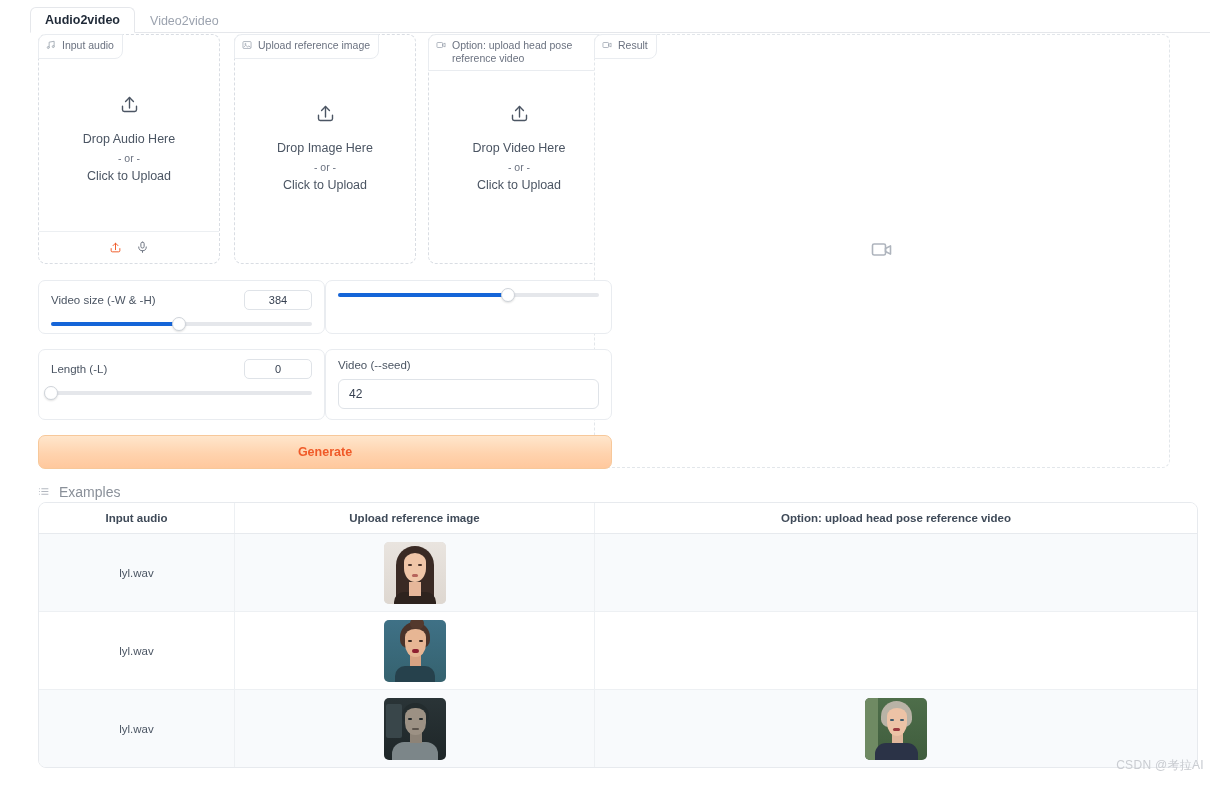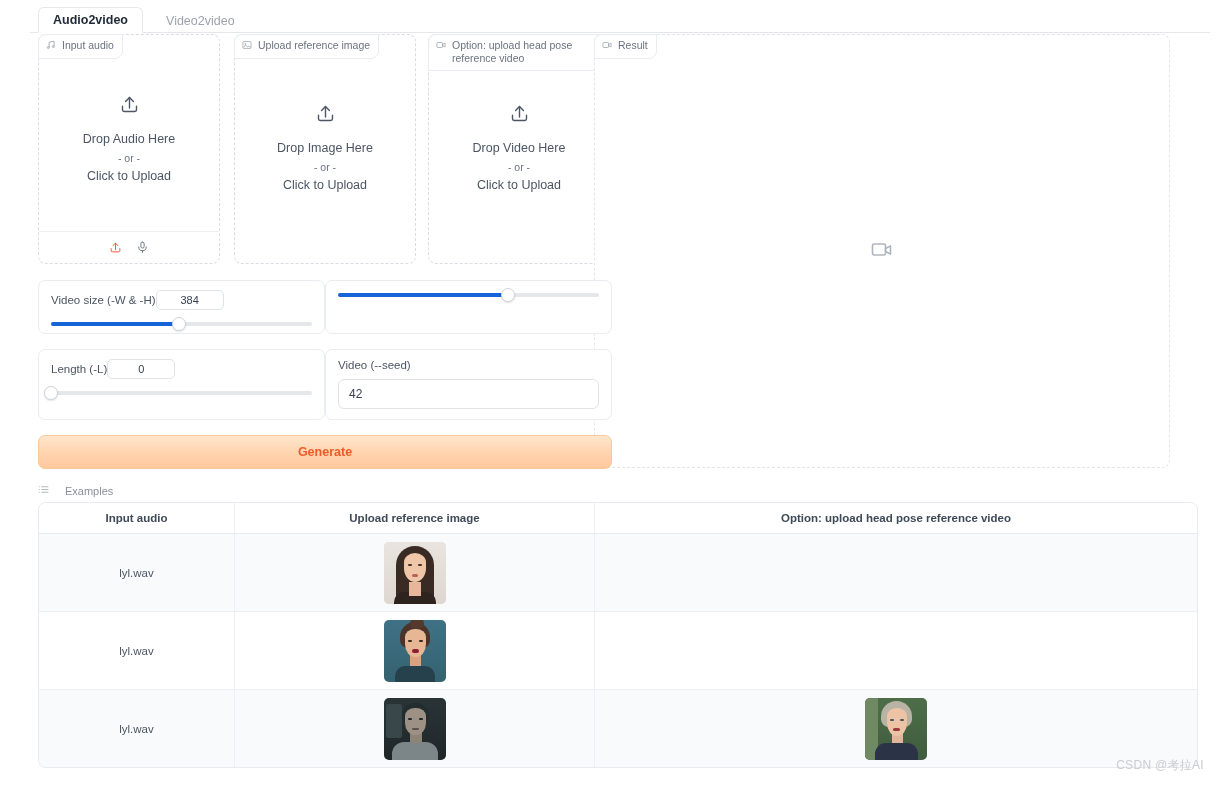--- a/index.html
+++ b/index.html
@@ -16,21 +16,21 @@
   
   .tabbar {
     position: absolute; left: 30px; top: 9px; width: 1180px; height: 24px;
     border-bottom: 1px solid #e5e7eb;
     display: flex; align-items: flex-end; gap: 0;
   }
   .tab {
     font-size: 12.5px; padding: 5px 14px 5px 14px; line-height: 14px;
     border: 1px solid transparent; border-bottom: none;
     border-radius: 6px 6px 0 0; color: #9ca3af; cursor: pointer;
-    position: relative; top: 1px; background: transparent; margin-left: 8px;
+    position: relative; top: 1px; background: transparent;
   }
   .tab.active {
     color: #1f2937; font-weight: bold; background: #fff;
     border-color: #e5e7eb; border-bottom: 1px solid #fff;
   }
 
   
   .body { position: absolute; left: 30px; top: 34px; width: 1180px; }
 
   
@@ -82,21 +82,21 @@
 
   
   .sliderbox {
     position: absolute; border: 1px solid #e9ecf0; border-radius: 7px; background: #fff;
   }
   .sb-a { left: 8px;   top: 246px; width: 287px; height: 54px; }
   .sb-b { left: 295px; top: 246px; width: 287px; height: 54px; }
   .sb-c { left: 8px;   top: 315px; width: 287px; height: 71px; }
   .sb-d { left: 295px; top: 315px; width: 287px; height: 71px; }
 
-  .sb-head { display: flex; align-items: center; 
+  .sb-head { display: flex; align-items: center; justify-content: space-between;
              padding: 9px 12px 0 12px; }
   .sb-label { font-size: 11.5px; color: #4b5563; }
   .numbox {
     width: 68px; height: 20px; border: 1px solid #dfe3e8; border-radius: 5px;
     font-size: 11px; color: #374151; text-align: center; line-height: 18px;
     background: #fff;
   }
   .track-wrap { padding: 7px 12px 0 12px; }
   .track { position: relative; height: 14px; }
   .track .rail {
@@ -123,22 +123,22 @@
     position: absolute; left: 8px; top: 401px; width: 574px; height: 34px;
     border: 1px solid #f7c89a; border-radius: 7px;
     background: linear-gradient(180deg, #ffe6cc 0%, #ffd3ae 55%, #ffc89d 100%);
     display: flex; align-items: center; justify-content: center;
     color: #f05a28; font-size: 12.5px; font-weight: bold; cursor: pointer;
   }
 
   
   .examples-label {
     position: absolute; left: 8px; top: 450px;
-    display: flex; align-items: flex-end; gap: 16px;
-    font-size: 11px; color: #8a9099;
+    display: flex; align-items: flex-start; gap: 10px;
+    font-size: 14px; color: #8a9099;
   }
   .ex-table {
     position: absolute; left: 8px; top: 468px; width: 1160px;
     border: 1px solid #e7eaee; border-radius: 8px; overflow: hidden;
     background: #fff;
   }
   .ex-row { display: flex; }
   .ex-head { background: #fff; border-bottom: 1px solid #e7eaee; }
   .ex-head .cell {
     font-size: 11.5px; color: #3f4a58; font-weight: bold;

